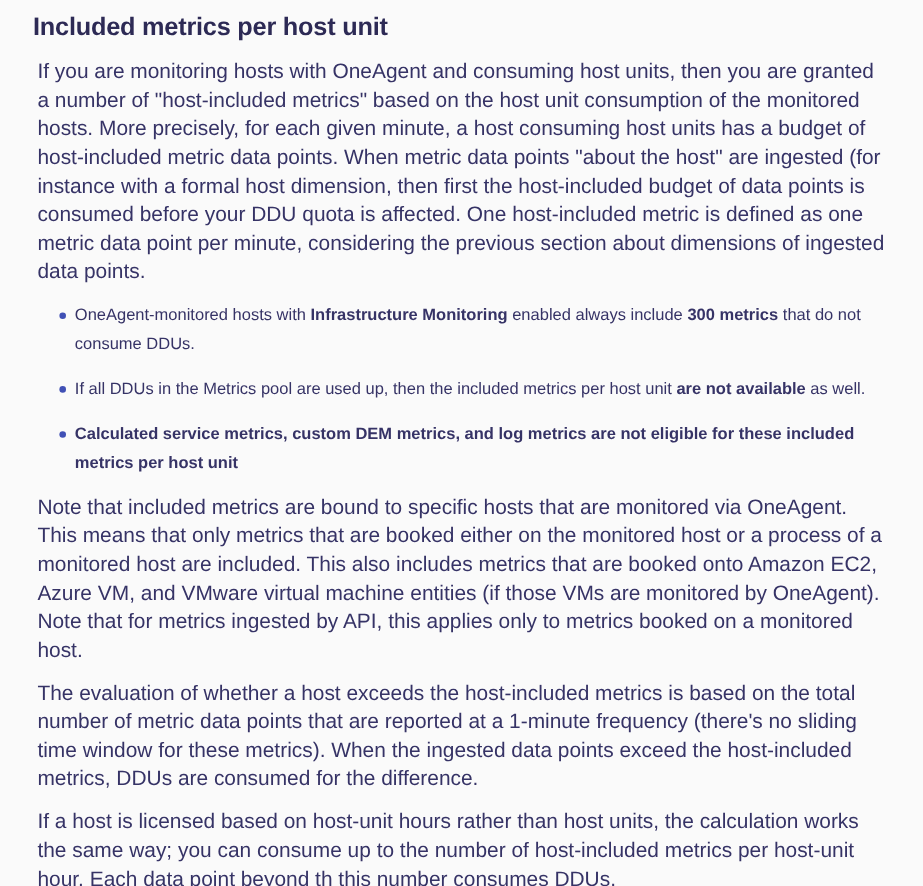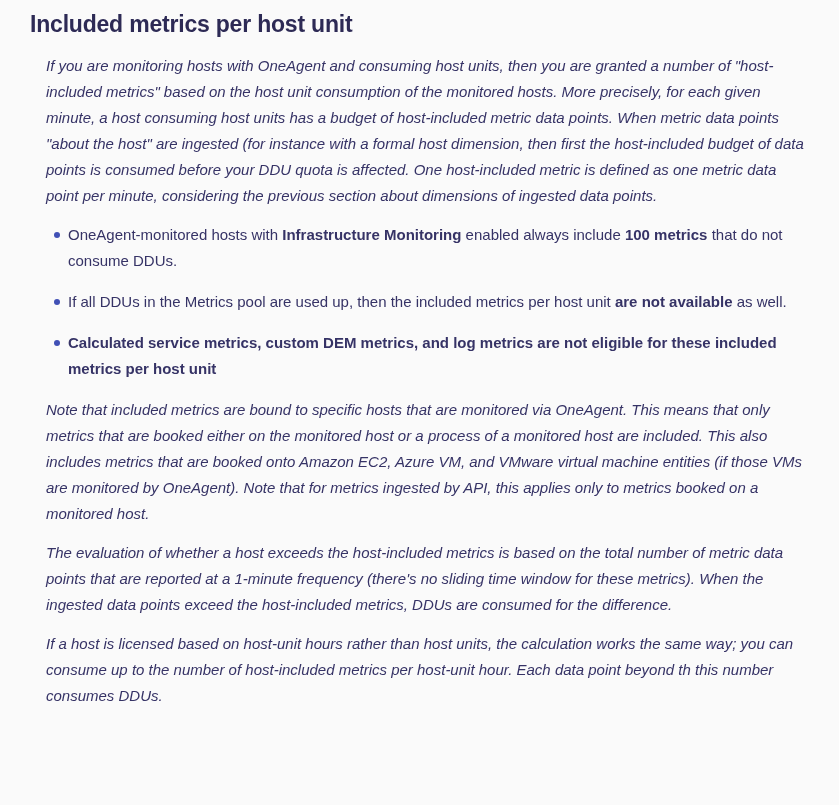--- a/index.html
+++ b/index.html
@@ -24,24 +24,23 @@
   h1.title {
     color: var(--heading);
     font-size: 23px;
     line-height: 28px;
     font-weight: 700;
     margin: 4px 0 15px 0;
     letter-spacing: -0.2px;
   }
   p.para {
     color: var(--text);
-    font-size: 15px;
+    font-size: 19px;
     line-height: 26px;
-    margin: 0 0 13px 16px;
-    font-style: italic;
+    margin: 0 0 13px 4px;
   }
   ul.bullets {
     list-style: none;
     margin: 2px 0 14px 0;
     padding: 0 0 0 38px;
   }
   ul.bullets li {
     position: relative;
     color: var(--text);
     font-size: 15px;
@@ -65,21 +64,21 @@
 
 <main class="page">
 
   <h1 class="title">Included metrics per host unit</h1>
 
   <p class="para">If you are monitoring hosts with OneAgent and consuming host units, then you are granted a number of "host-included metrics" based on the host unit consumption of the monitored hosts. More precisely, for each given minute, a host consuming host units has a budget of host-included metric data points. When metric data points "about the host" are ingested (for instance with a formal host dimension, then first the host-included budget of data points is consumed before your DDU quota is affected. One host-included metric is defined as one metric data point per minute, considering the previous section about dimensions of ingested data points.</p>
 
 
   <ul class="bullets">
     <li>
-      <span>OneAgent-monitored hosts with </span><span class="seg-bold">Infrastructure Monitoring</span><span> enabled always include </span><span class="seg-bold">100 metrics</span><span> that do not consume DDUs.</span>
+      <span>OneAgent-monitored hosts with </span><span class="seg-bold">Infrastructure Monitoring</span><span> enabled always include </span><span class="seg-bold">300 metrics</span><span> that do not consume DDUs.</span>
     </li>
     <li>
       <span>If all DDUs in the Metrics pool are used up, then the included metrics per host unit </span><span class="seg-bold">are not available</span><span> as well.</span>
     </li>
     <li>
       <span class="seg-bold">Calculated service metrics, custom DEM metrics, and log metrics are not eligible for these included metrics per host unit</span>
     </li>
   </ul>
 
   <p class="para">Note that included metrics are bound to specific hosts that are monitored via OneAgent. This means that only metrics that are booked either on the monitored host or a process of a monitored host are included. This also includes metrics that are booked onto Amazon EC2, Azure VM, and VMware virtual machine entities (if those VMs are monitored by OneAgent). Note that for metrics ingested by API, this applies only to metrics booked on a monitored host.</p>

